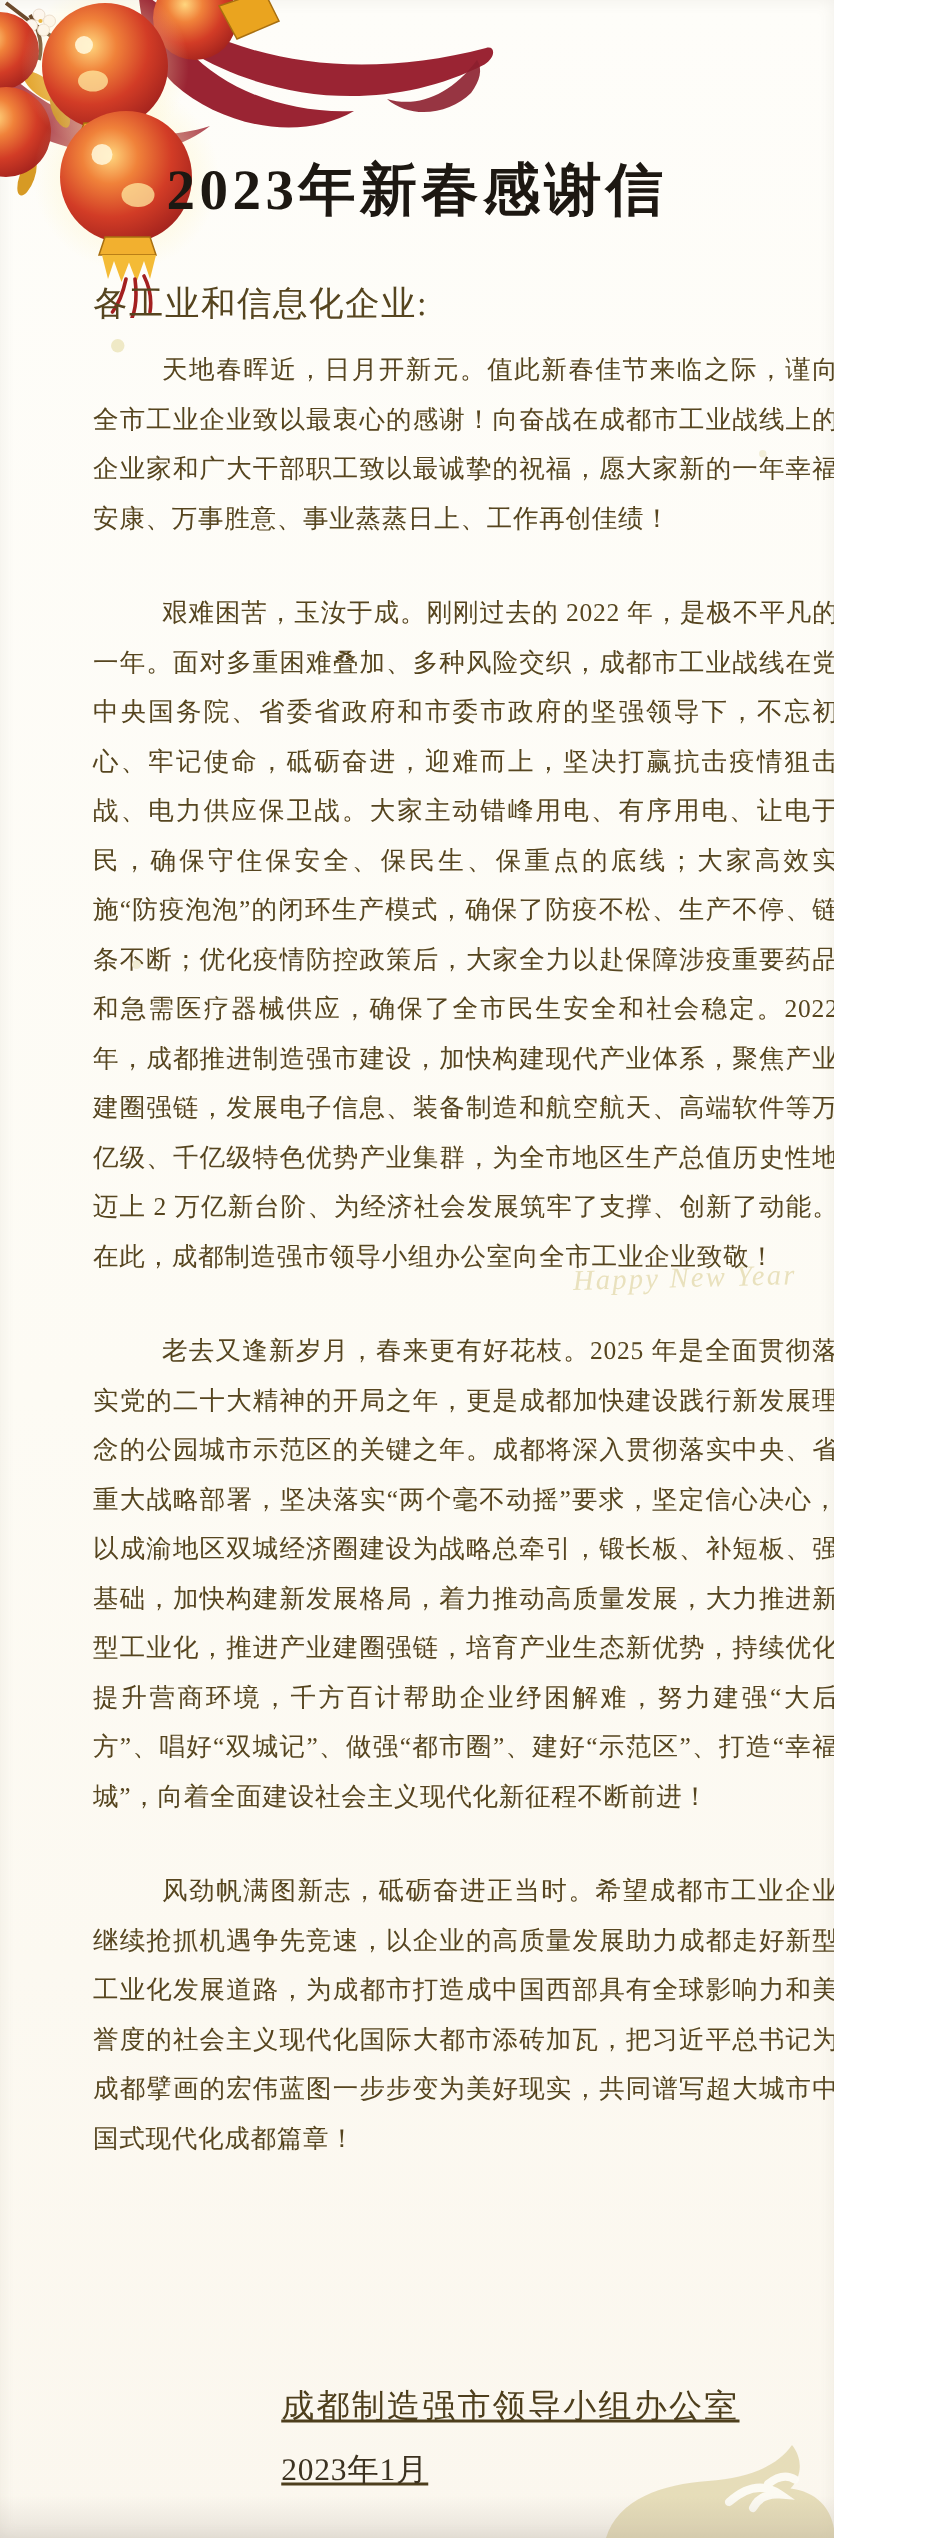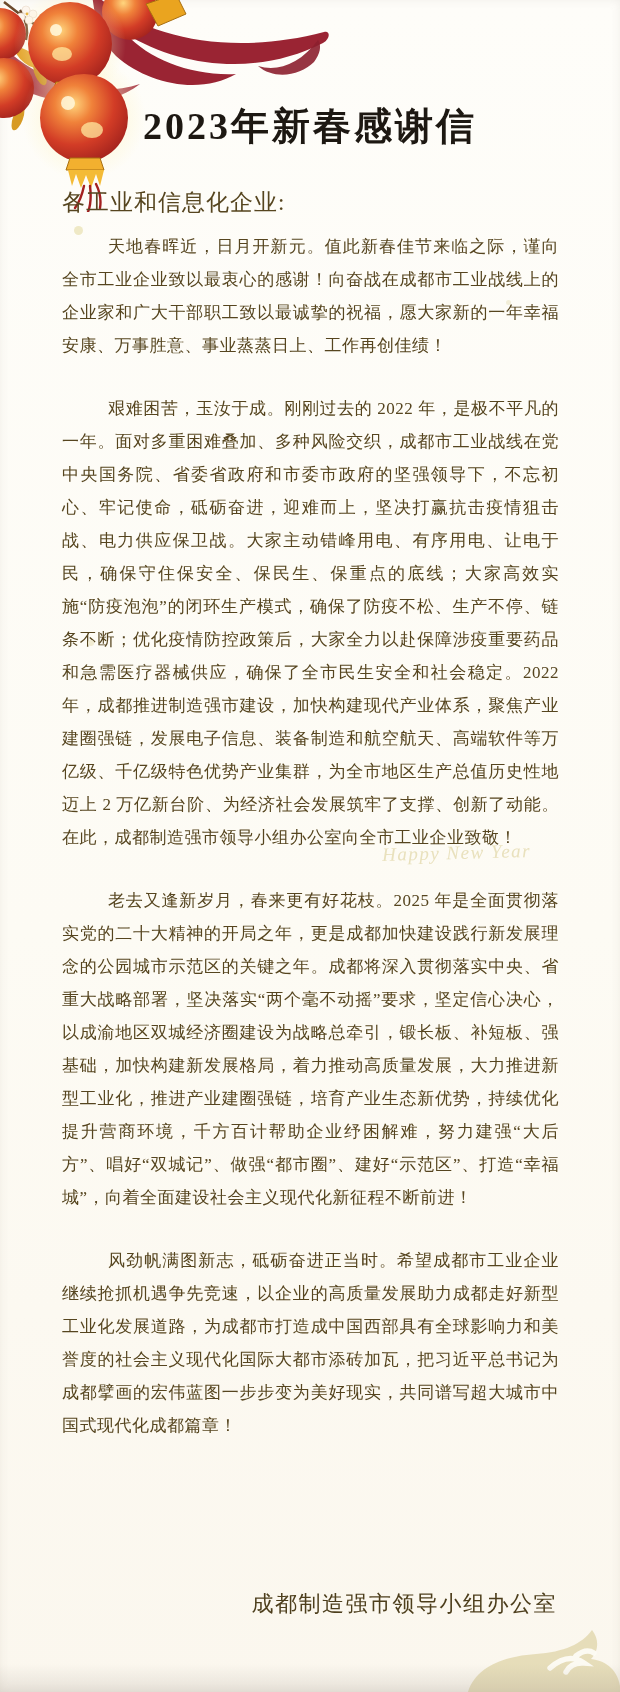--- a/index.html
+++ b/index.html
@@ -1,18 +1,18 @@
 <!DOCTYPE html>
 <html><head>
 <meta charset="utf-8">
 <style>
   html, body { margin: 0; padding: 0; background: #ffffff; }
   .page {
     position: relative;
-    width: 620px;
+    width: 556px;
     height: 1692px;
     margin: 0;
     background: linear-gradient(180deg, #fefdf9 0%, #fdfbf4 55%, #fbf7ee 100%);
     box-shadow: inset 0 0 10px rgba(120,110,95,0.10);
     overflow: hidden;
     font-family: "Liberation Serif", "DejaVu Serif", serif;
   }
 
   
   .lantern-decor {
@@ -64,20 +64,21 @@
     text-align: justify;
     text-indent: 46px;
     color: #56451f;
   }
 
   .signature-block {
     position: absolute;
     top: 1589px;
     right: 63px;
     color: #4d3e1c;
+    text-decoration: underline;
   }
   .signature-line {
     font-size: 22px;
     letter-spacing: 1.5px;
     white-space: nowrap;
   }
   .date-line {
     margin-top: 13px;
     font-size: 21px;
     letter-spacing: 0.5px;
@@ -183,20 +184,21 @@
   <div class="letter-body">
     <p class="salutation">各工业和信息化企业:</p>
     <p class="para">天地春晖近，日月开新元。值此新春佳节来临之际，谨向全市工业企业致以最衷心的感谢！向奋战在成都市工业战线上的企业家和广大干部职工致以最诚挚的祝福，愿大家新的一年幸福安康、万事胜意、事业蒸蒸日上、工作再创佳绩！</p>
     <p class="para">艰难困苦，玉汝于成。刚刚过去的 2022 年，是极不平凡的一年。面对多重困难叠加、多种风险交织，成都市工业战线在党中央国务院、省委省政府和市委市政府的坚强领导下，不忘初心、牢记使命，砥砺奋进，迎难而上，坚决打赢抗击疫情狙击战、电力供应保卫战。大家主动错峰用电、有序用电、让电于民，确保守住保安全、保民生、保重点的底线；大家高效实施“防疫泡泡”的闭环生产模式，确保了防疫不松、生产不停、链条不断；优化疫情防控政策后，大家全力以赴保障涉疫重要药品和急需医疗器械供应，确保了全市民生安全和社会稳定。2022 年，成都推进制造强市建设，加快构建现代产业体系，聚焦产业建圈强链，发展电子信息、装备制造和航空航天、高端软件等万亿级、千亿级特色优势产业集群，为全市地区生产总值历史性地迈上 2 万亿新台阶、为经济社会发展筑牢了支撑、创新了动能。在此，成都制造强市领导小组办公室向全市工业企业致敬！</p>
     <p class="para">老去又逢新岁月，春来更有好花枝。2025 年是全面贯彻落实党的二十大精神的开局之年，更是成都加快建设践行新发展理念的公园城市示范区的关键之年。成都将深入贯彻落实中央、省重大战略部署，坚决落实“两个毫不动摇”要求，坚定信心决心，以成渝地区双城经济圈建设为战略总牵引，锻长板、补短板、强基础，加快构建新发展格局，着力推动高质量发展，大力推进新型工业化，推进产业建圈强链，培育产业生态新优势，持续优化提升营商环境，千方百计帮助企业纾困解难，努力建强“大后方”、唱好“双城记”、做强“都市圈”、建好“示范区”、打造“幸福城”，向着全面建设社会主义现代化新征程不断前进！</p>
     <p class="para">风劲帆满图新志，砥砺奋进正当时。希望成都市工业企业继续抢抓机遇争先竞速，以企业的高质量发展助力成都走好新型工业化发展道路，为成都市打造成中国西部具有全球影响力和美誉度的社会主义现代化国际大都市添砖加瓦，把习近平总书记为成都擘画的宏伟蓝图一步步变为美好现实，共同谱写超大城市中国式现代化成都篇章！</p>
   </div>
 
   <div class="signature-block">
     <div class="signature-line">成都制造强市领导小组办公室</div>
+    <div class="date-line">2023年1月</div>
   </div>
 
   <svg class="gold-cloud" viewBox="0 0 162 66" xmlns="http://www.w3.org/2000/svg" aria-hidden="true">
     <path d="M10,66 C18,40 48,30 78,28 C106,26 124,18 134,4
              C142,14 140,26 133,33 C150,35 160,46 162,60 L162,66 Z" fill="#d9cc96" opacity="0.6"></path>
     <path d="M92,42 q18,-16 34,-5 q-13,-1 -18,9 M118,30 q10,-8 18,-3" stroke="#fdfbf4" stroke-width="5.5" fill="none" stroke-linecap="round" opacity="0.95"></path>
   </svg>
 
   <div class="bottom-shade"></div>
 

